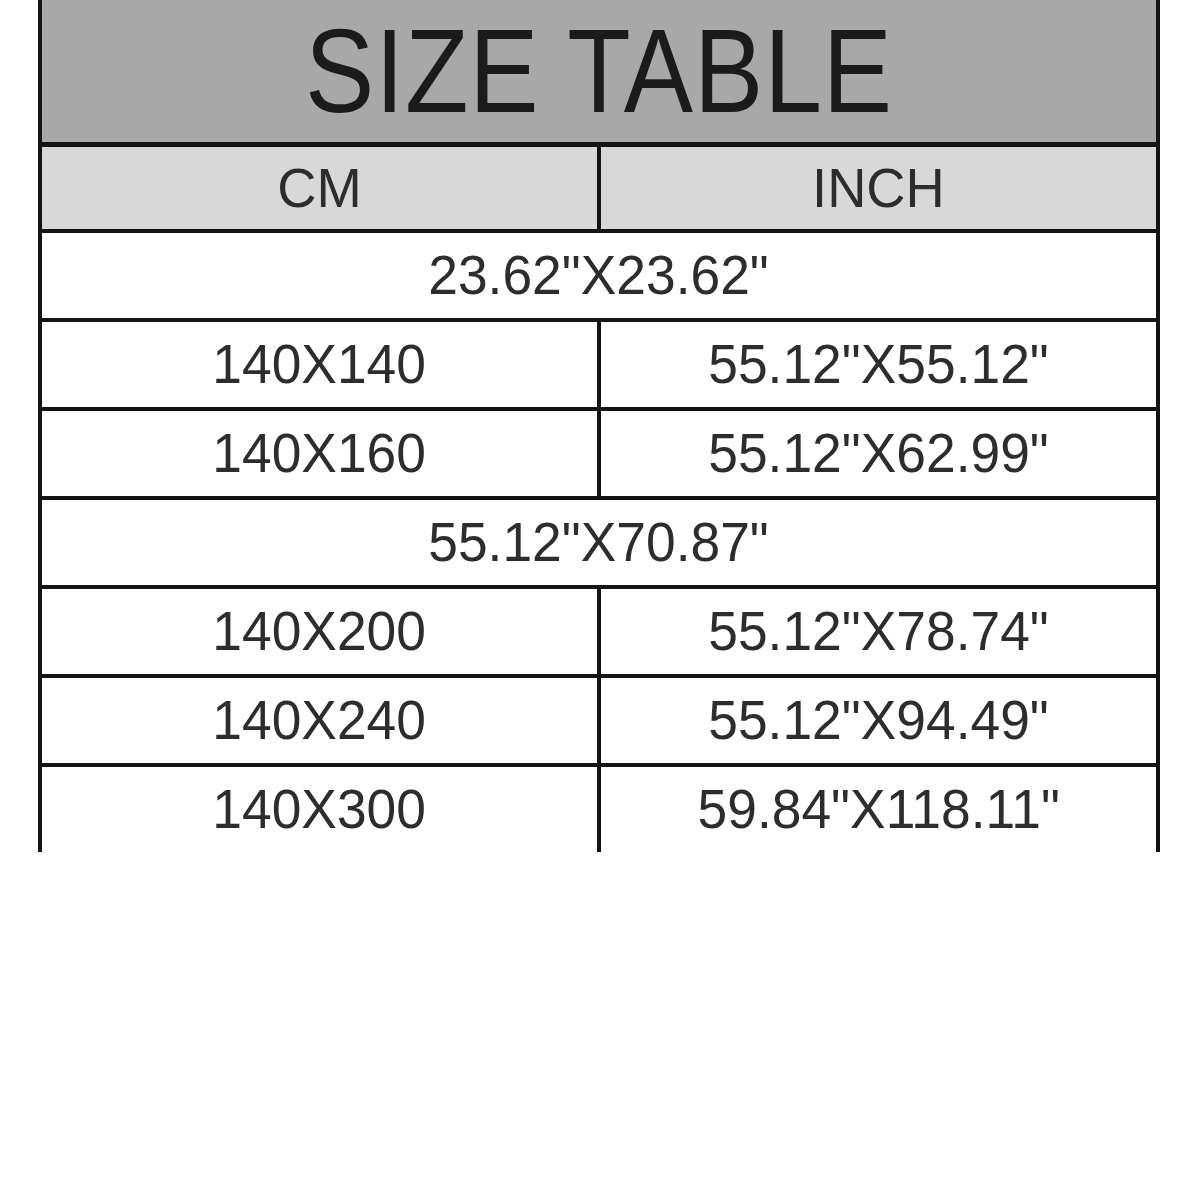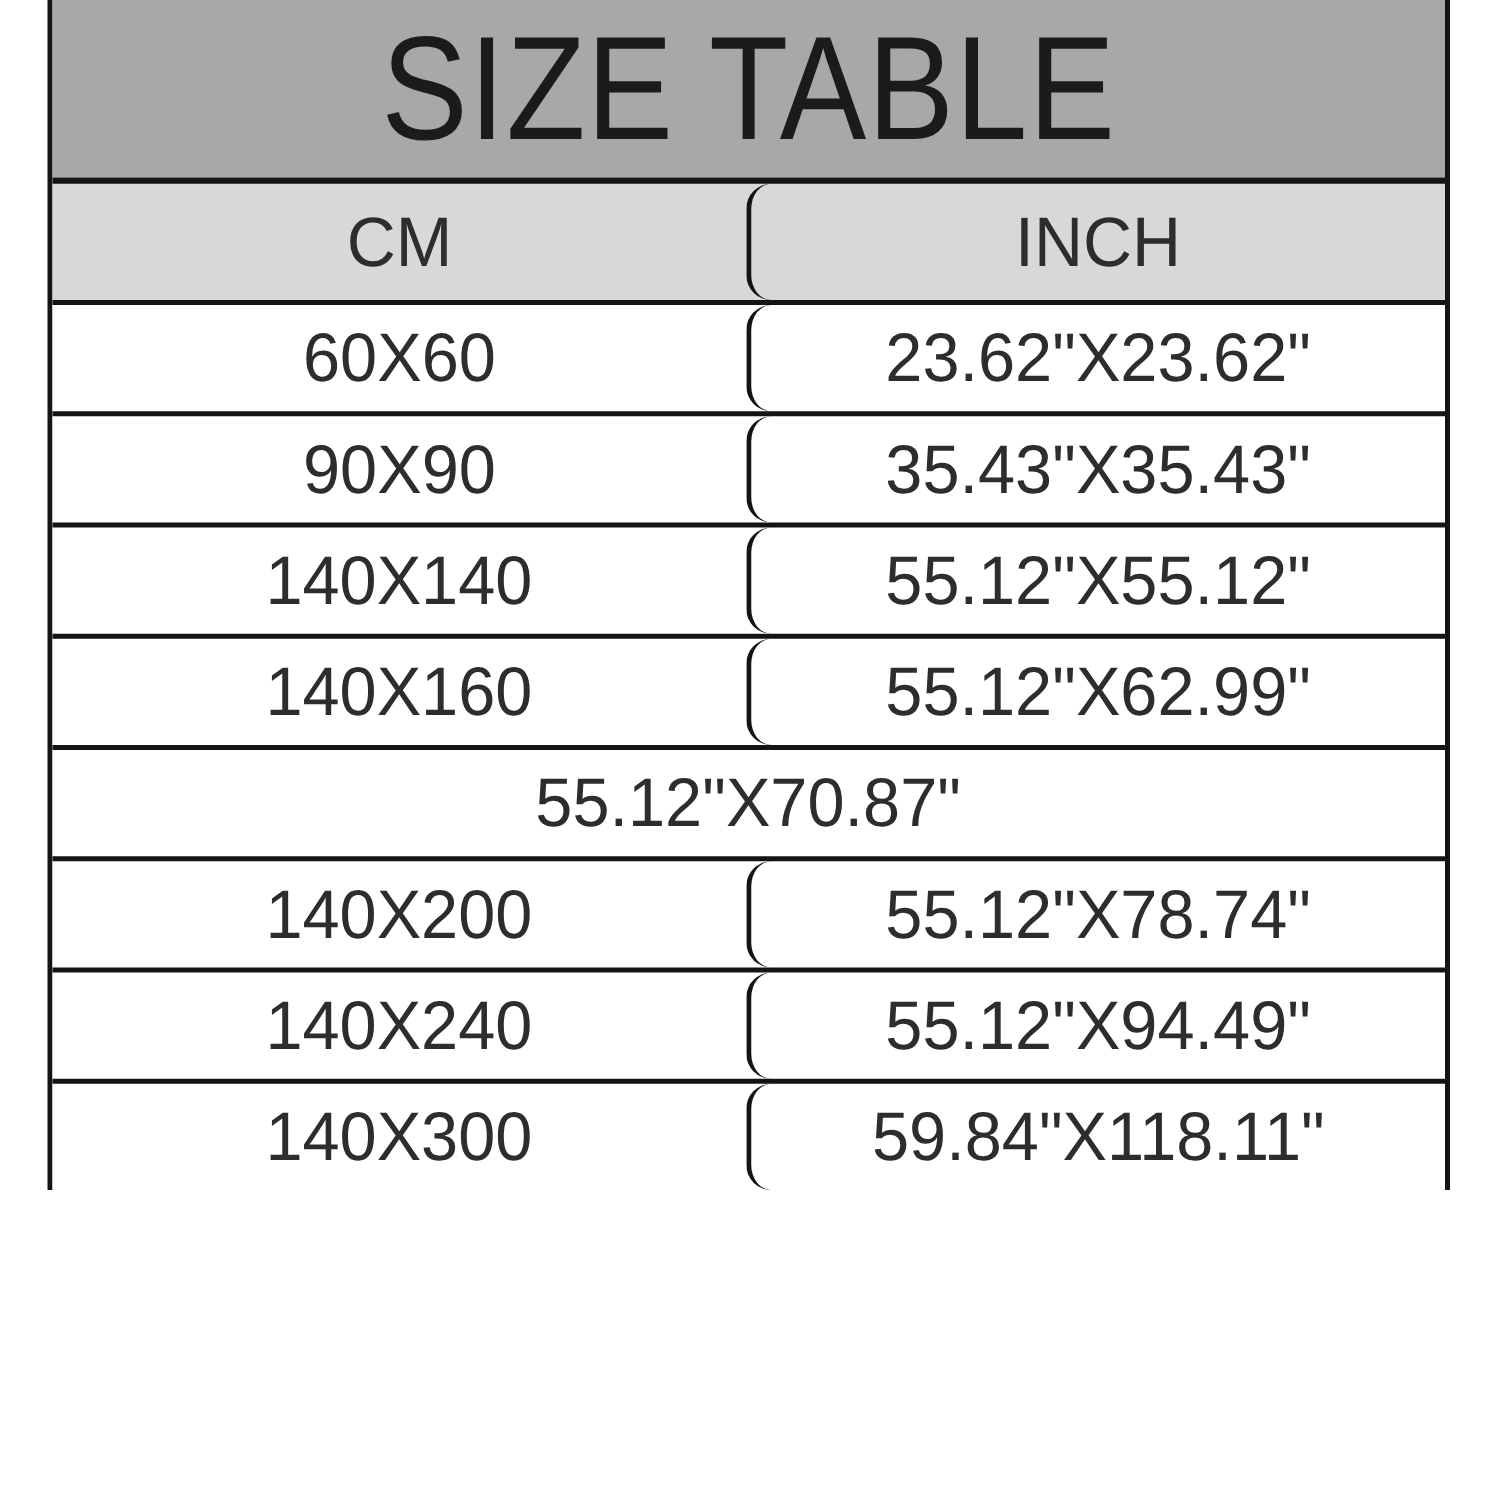--- a/index.html
+++ b/index.html
@@ -50,38 +50,37 @@
     transform: scaleX(0.88);
     transform-origin: center;
     white-space: nowrap;
     line-height: 1;
   }
   .row {
     display: flex;
     border-top: 4px solid var(--border-color);
   }
   .header-row {
-    height: 98px;
+    height: 87px;
     background: var(--header-bg);
     border-top-width: 5px;
   }
   .data-row {
     height: 89px;
     background: #ffffff;
   }
   .cell {
     flex: 1 1 0;
     display: flex;
     align-items: center;
     justify-content: center;
     overflow: hidden;
   }
   .cell + .cell {
     border-left: 4px solid var(--border-color);
-    border-radius: 20px;
   }
   .header-cell span {
     font-size: 56px;
     color: var(--text-color);
     transform: scaleX(0.97);
     white-space: nowrap;
     line-height: 1;
   }
   .data-cell span {
     font-size: 55px;
@@ -106,35 +105,24 @@
         <span>CM</span>
       </div>
       <div class="cell header-cell">
         <span>INCH</span>
       </div>
     </div>
 
     <div>
   <div class="row data-row">
     <div class="cell data-cell">
-      <span>60X60</span>
-    </div>
-    <div class="cell data-cell">
       <span>23.62"X23.62"</span>
     </div>
   </div>
 
-  <div class="row data-row">
-    <div class="cell data-cell">
-      <span>90X90</span>
-    </div>
-    <div class="cell data-cell">
-      <span>35.43"X35.43"</span>
-    </div>
-  </div>
 
 
   <div class="row data-row">
     <div class="cell data-cell">
       <span>140X140</span>
     </div>
     <div class="cell data-cell">
       <span>55.12"X55.12"</span>
     </div>
   </div>

